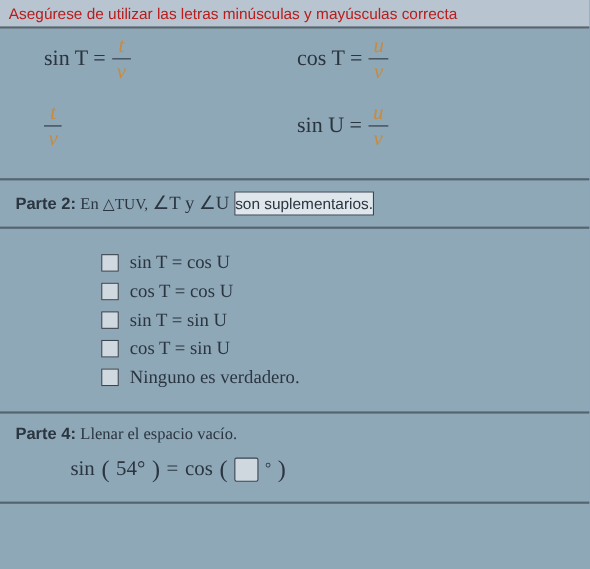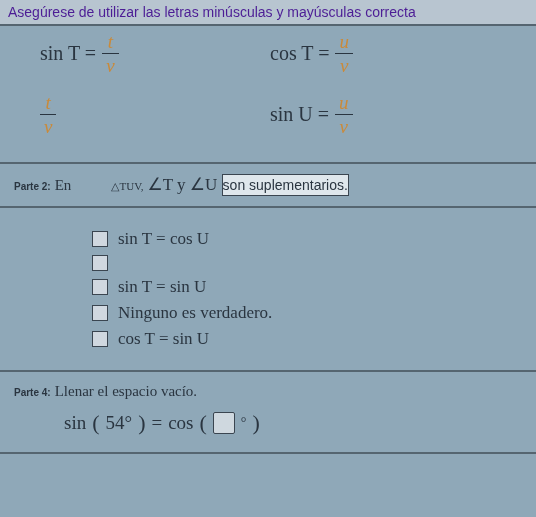--- a/index.html
+++ b/index.html
@@ -7,21 +7,21 @@
     padding: 0;
     font-family: 'Times New Roman', serif;
     background: #8fa8b8;
     width: 536px;
     height: 517px;
     overflow: hidden;
     color: #2a3540;
   }
   .top-warning {
     background: #b8c5d0;
-    color: #4c1d95;
+    color: #b91c1c;
     padding: 4px 8px;
     font-size: 14px;
     border-bottom: 2px solid #556570;
     font-family: Arial, sans-serif;
   }
   .part1 {
     padding: 4px 40px 24px 40px;
     display: flex;
     flex-wrap: wrap;
     gap: 14px 50px;
@@ -53,21 +53,21 @@
     height: 1px;
     background: #2a3540;
   }
   .part2, .part3, .part4 {
     padding: 10px 14px;
     border-bottom: 2px solid #556570;
   }
   .part-label {
     font-weight: bold;
     font-family: Arial, sans-serif;
-    font-size: 10px;
+    font-size: 15px;
   }
   .part-text {
     font-family: Liberation Serif, serif;
     font-size: 15px;
   }
   .dropdown {
     background: #dfe7ec;
     border: 1px solid #3a4550;
     padding: 2px 0;
     font-family: Arial, sans-serif;
@@ -109,21 +109,21 @@
     align-items: center;
     justify-content: center;
     width: 20px;
     height: 20px;
     border: 1px solid #3a4550;
     background: #cfd8df;
     border-radius: 2px;
   }
   .deg { font-size: 14px; vertical-align: super; }
   .angle-sym { font-family: Liberation Serif, serif; text-align: right; }
-  .tri-sym { font-size: 11px; margin-left: 36px; }
+  .tri-sym { font-size: 14px; }
 </style>
 </head>
 <body>
 
 <div class="top-warning">Asegúrese de utilizar las letras minúsculas y mayúsculas correcta</div>
 
 <div class="part1">
   <div class="eq">
     <span class="trig"><span>sin T</span> =</span>
     <span class="frac">
@@ -166,32 +166,33 @@
 </div>
 
 <div class="part3">
   <div class="options">
     <div class="opt-row">
       <div class="checkbox"></div>
       <span class="math-inline">sin T = cos U</span>
     </div>
     <div class="opt-row">
       <div class="checkbox"></div>
+      <span class="math-inline">cos T = cos U</span>
     </div>
     <div class="opt-row">
       <div class="checkbox"></div>
       <span class="math-inline">sin T = sin U</span>
     </div>
     <div class="opt-row">
       <div class="checkbox"></div>
+      <span class="math-inline">cos T = sin U</span>
+    </div>
+    <div class="opt-row">
+      <div class="checkbox"></div>
       <span class="math-inline">Ninguno es verdadero.</span>
-    </div>
-    <div class="opt-row">
-      <div class="checkbox"></div>
-      <span class="math-inline">cos T = sin U</span>
     </div>
   </div>
 </div>
 
 <div class="part4">
   <div>
     <span class="part-label">Parte 4:</span>
     <span class="part-text">Llenar el espacio vacío.</span>
   </div>
   <div class="part4-eq">

